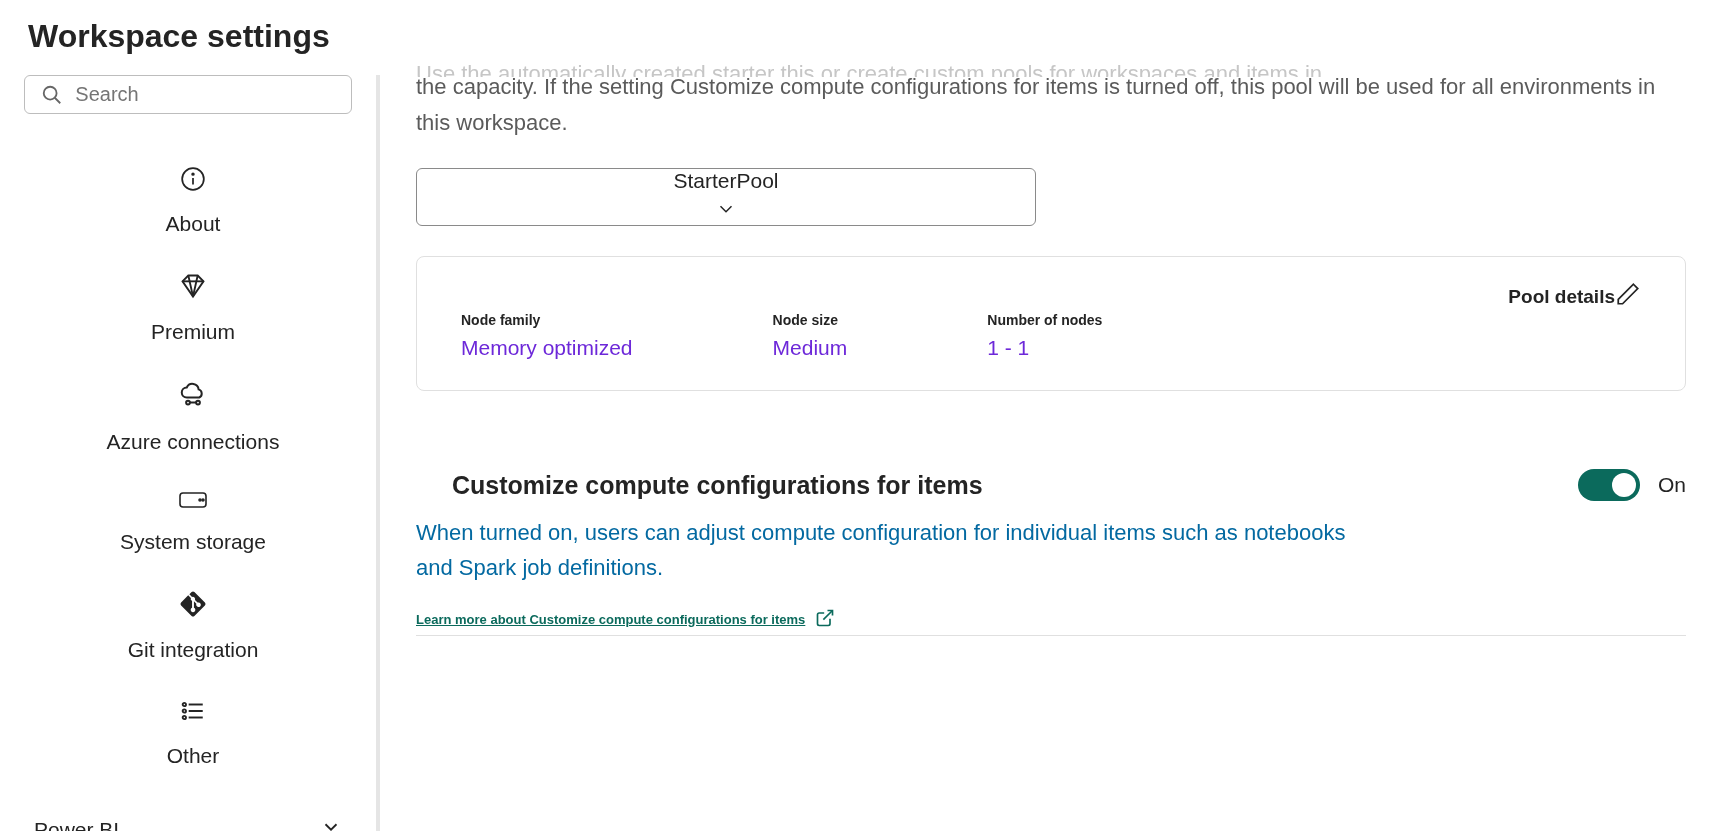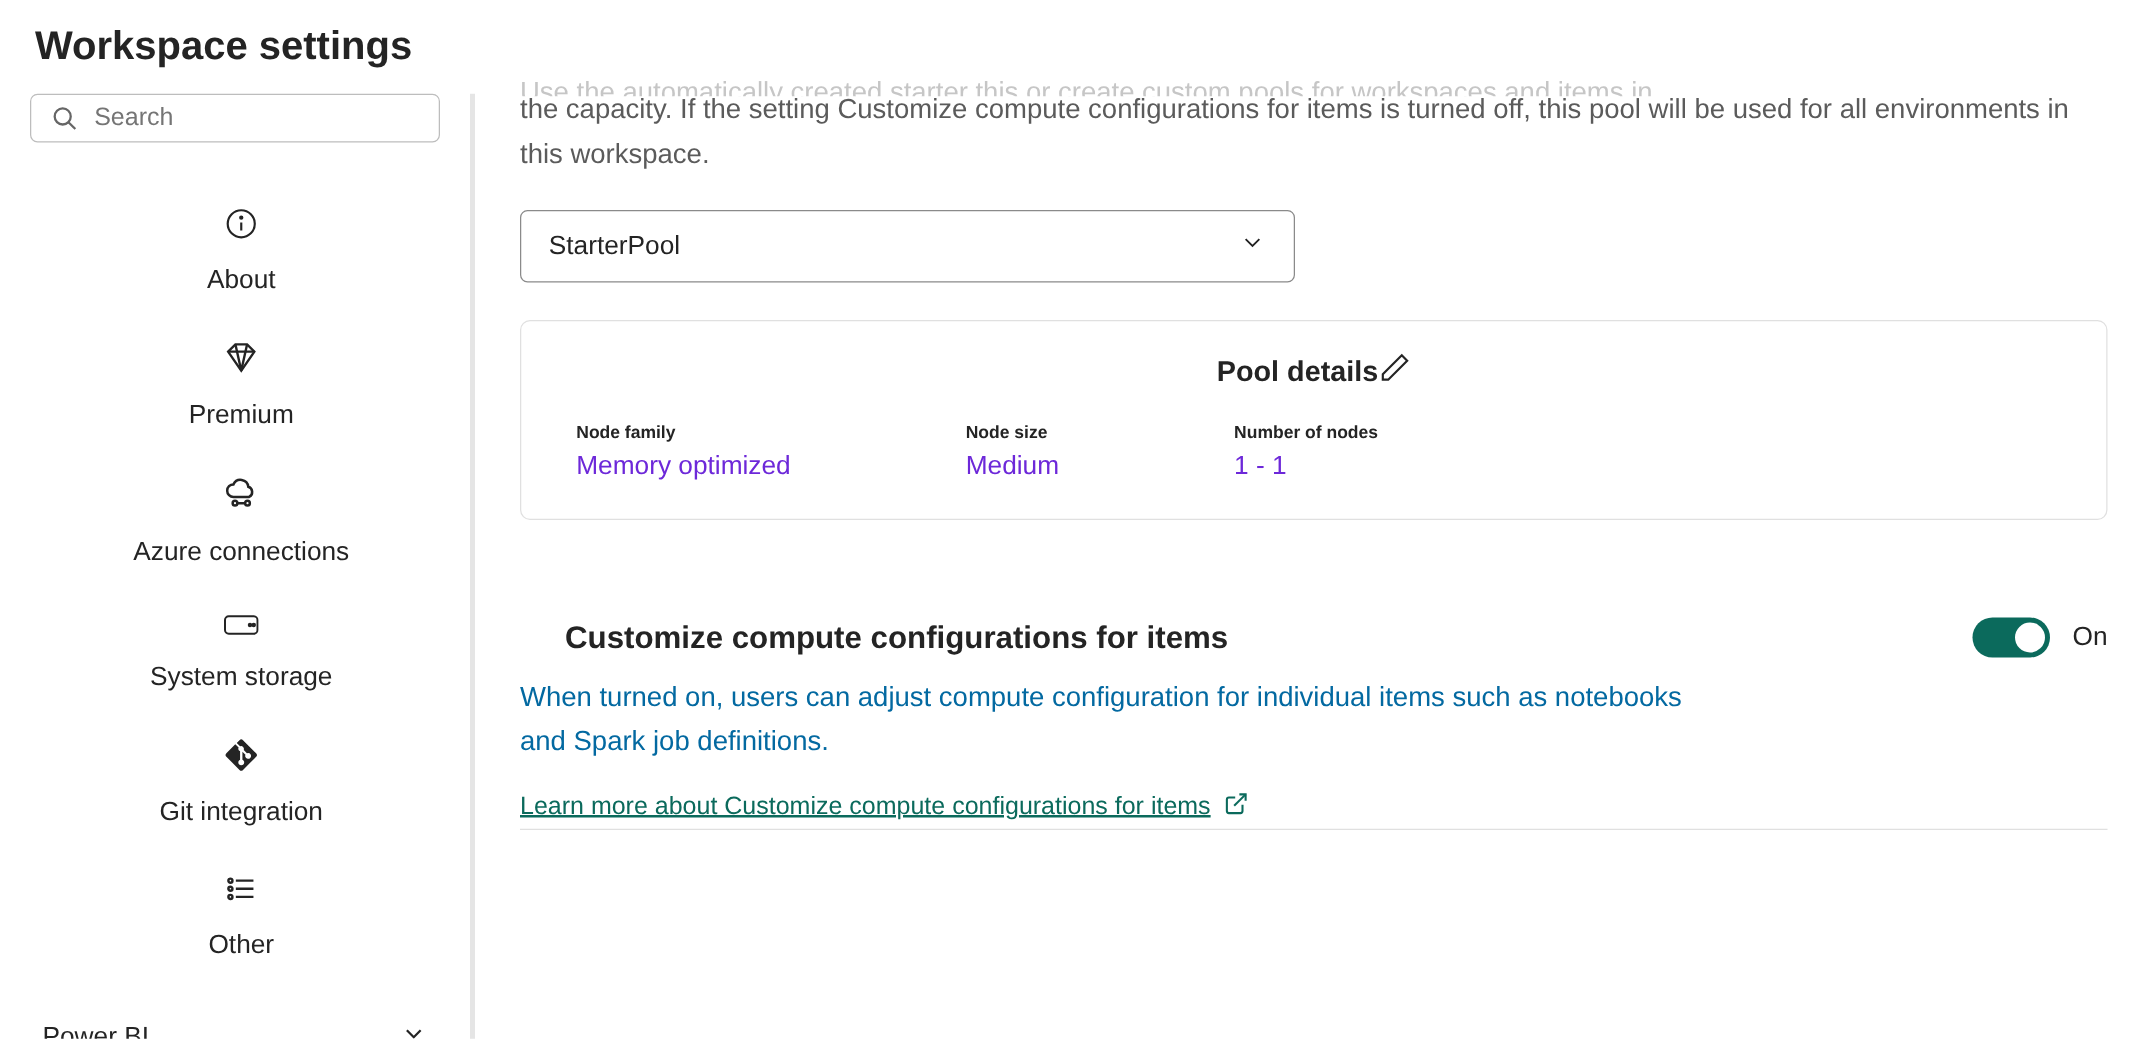--- a/index.html
+++ b/index.html
@@ -95,34 +95,34 @@
       width: 620px;
       height: 58px;
       border: 1px solid #8a8a8a;
       border-radius: 6px;
       display: flex;
       align-items: center;
       justify-content: space-between;
       padding: 0 22px;
       font-size: 21px;
       cursor: pointer;
+      flex-direction: column;
     }
     .card {
       margin-top: 30px;
       border: 1px solid #e0e0e0;
       border-radius: 8px;
       padding: 24px 44px 30px 44px;
     }
     .card-header {
       display: flex;
-      justify-content: center;
-      align-items: center;
-      font-size: 23px;
+      justify-content: flex-end;
+      align-items: center;
+      font-size: 19px;
       font-weight: 600;
-      margin-bottom: 24px;
     }
     .card-grid {
       display: flex;
       gap: 140px;
     }
     .field-label {
       font-size: 14px;
       font-weight: 600;
       margin-bottom: 8px;
     }
@@ -174,23 +174,24 @@
       line-height: 1.6;
       margin-top: 14px;
       max-width: 930px;
     }
     .link-row {
       margin-top: 22px;
       display: inline-flex;
       align-items: center;
       gap: 10px;
       color: #0b6a5c;
-      font-size: 20px;
+      font-size: 13px;
       text-decoration: underline;
       cursor: pointer;
+      font-weight: bold;
     }
     .hr {
       border: none;
       border-top: 1px solid #e0e0e0;
       margin-top: 4px;
     }
     .edit-btn { cursor: pointer; }
   </style>
 </head>
 <body>

